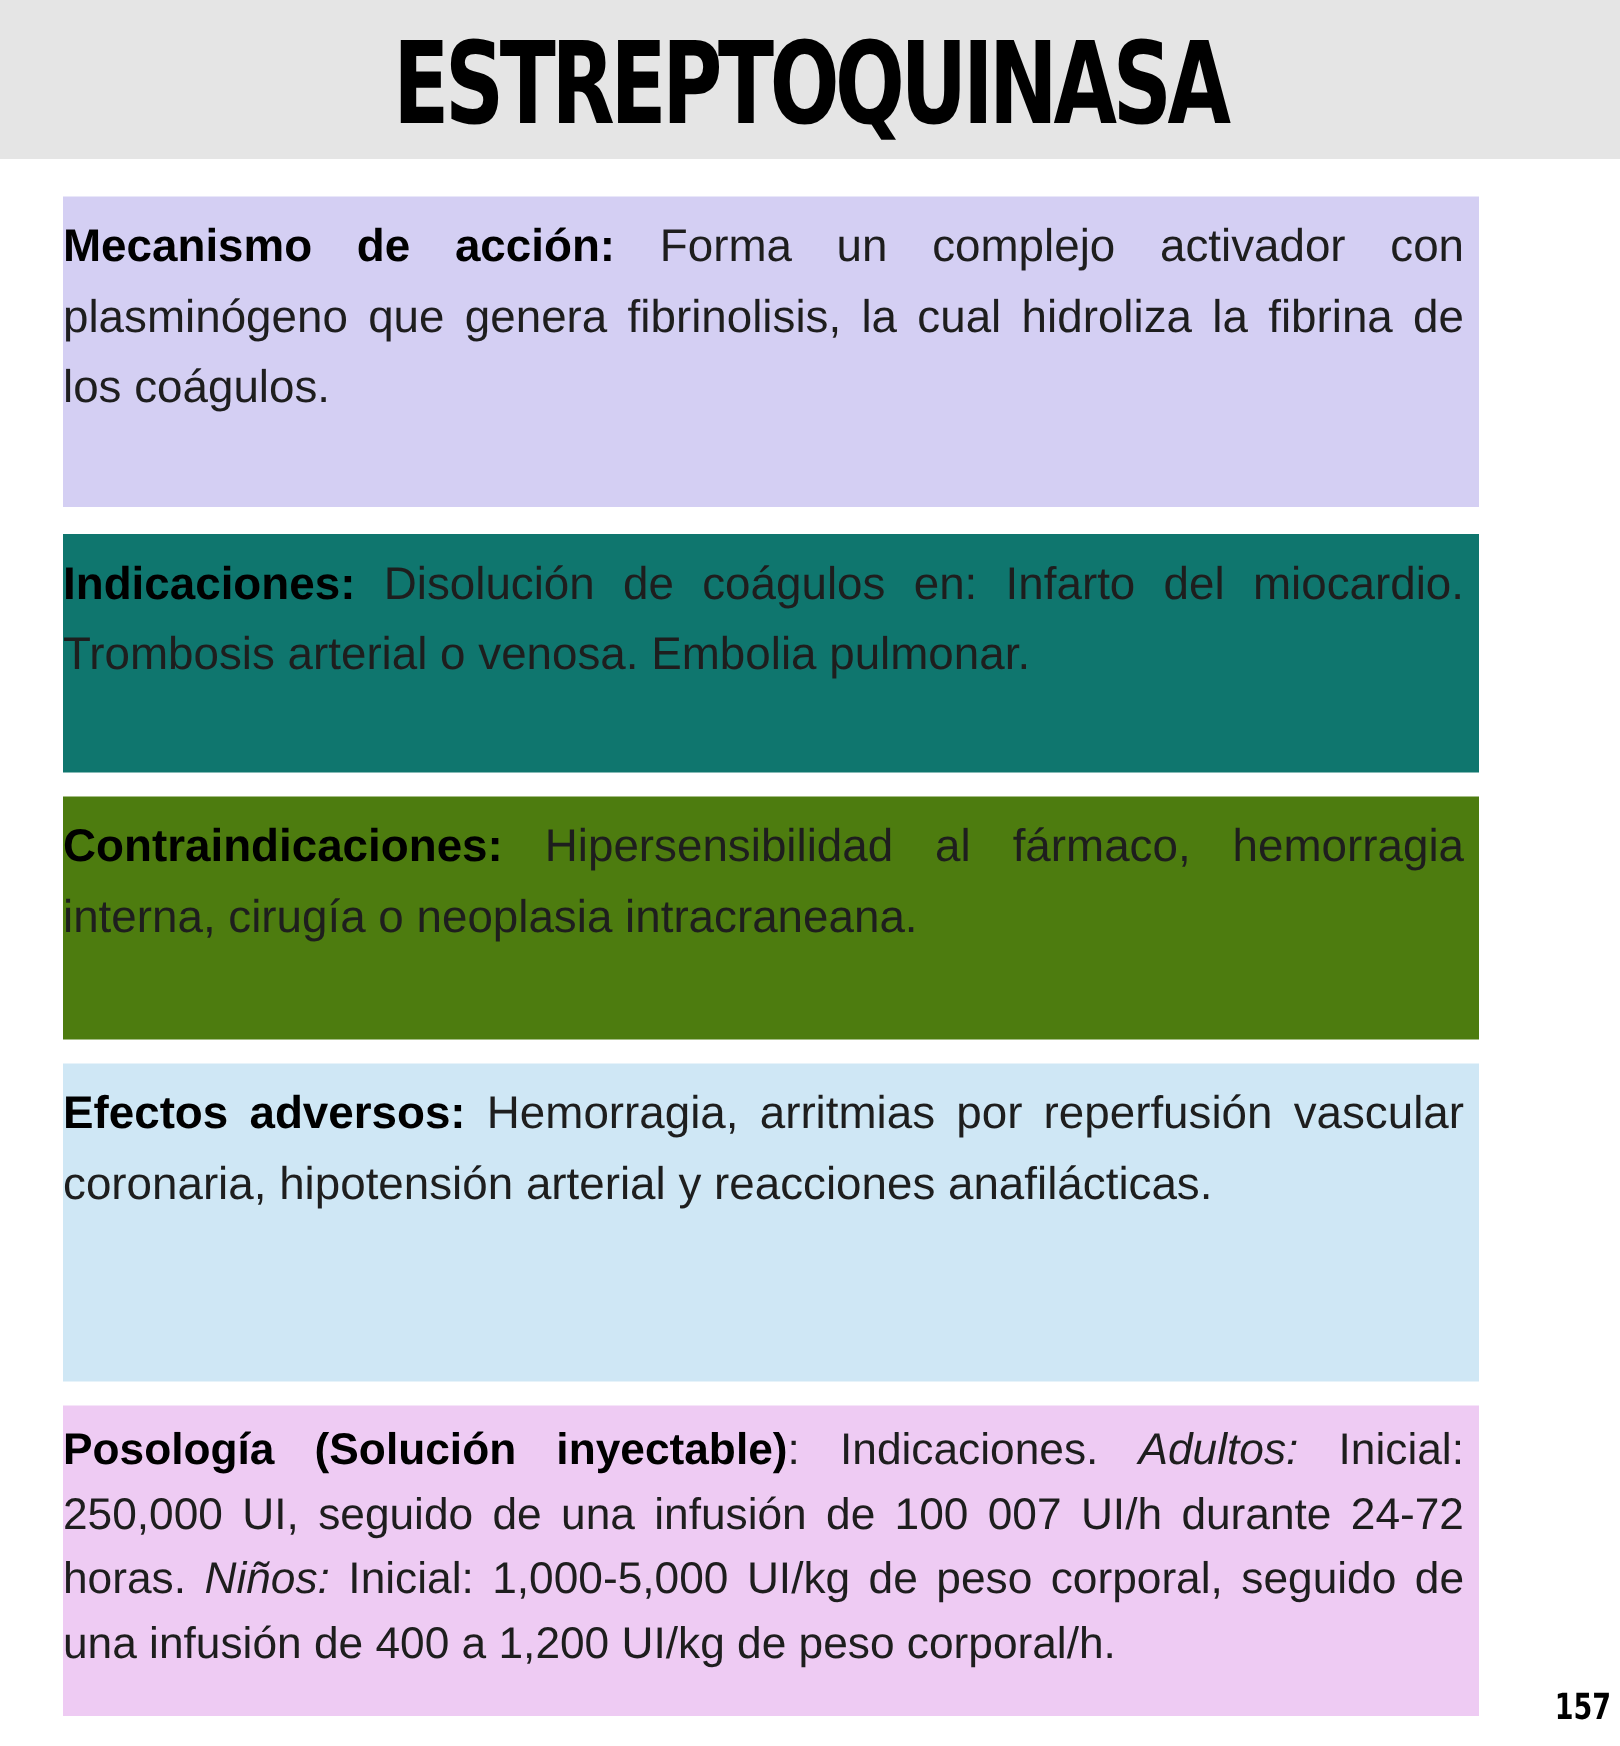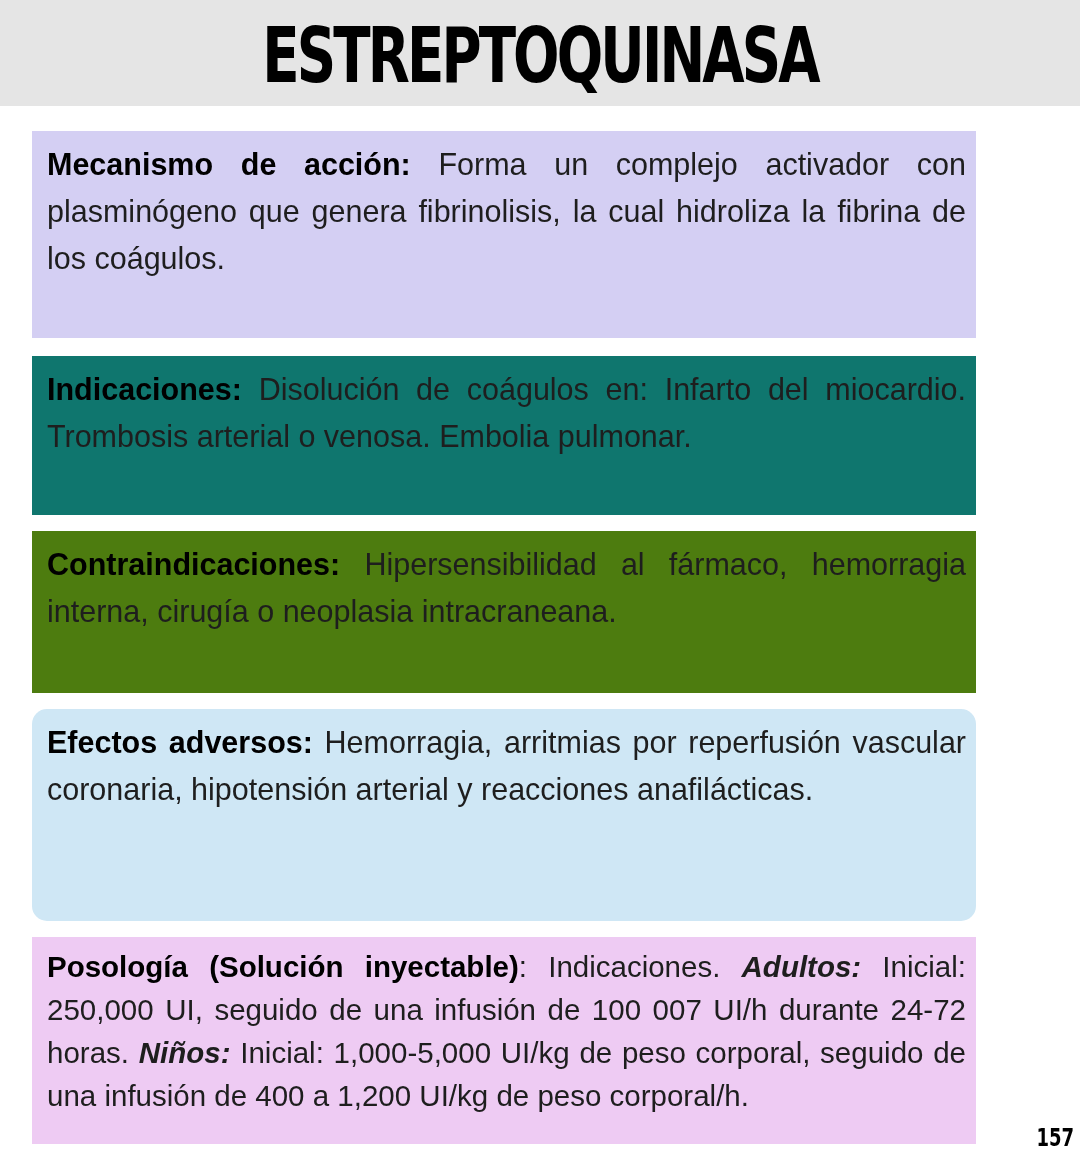--- a/index.html
+++ b/index.html
@@ -1,26 +1,26 @@
 <!DOCTYPE html>
 <html><head>
 <meta charset="utf-8">
 <style>
   html, body { margin:0; padding:0; }
   body { width:1080px; height:1164px; background:#ffffff; position:relative; overflow:hidden; font-family:"Liberation Sans", sans-serif; color:#1e1e1e; }
   .header { position:absolute; left:0; top:0; width:1080px; height:106px; background:#e5e5e5; }
   .title { position:absolute; left:0; top:6px; width:1080px; text-align:center; font-family:"DejaVu Sans", sans-serif; font-weight:bold; font-size:76px; letter-spacing:-4px; transform:scaleX(0.72); transform-origin:540px 0; color:#000; line-height:100px; }
-  .box { position:absolute; left:32px; width:944px; box-sizing:border-box; padding:10px 10px 0 15px; font-size:30.5px; line-height:47px; text-align:justify; }
+  .box { position:absolute; left:42px; width:944px; box-sizing:border-box; padding:10px 10px 0 0; font-size:30.5px; line-height:47px; text-align:justify; }
   .box b { font-weight:bold; color:#000; }
   .b1 { top:131px; height:207px; background:#d4cff3; }
   .b2 { top:356px; height:159px; background:#0f766e; }
   .b3 { top:531px; height:162px; background:#4d7c0f; }
-  .b4 { top:709px; height:212px; background:#cfe7f5;border-radius:15px; }
+  .b4 { top:709px; height:212px; background:#cfe7f5; }
   .b5 { top:937px; height:207px; background:#eecbf3; line-height:43px; font-size:29.5px; padding-top:8px; }
-  .b5 i { font-style:italic;font-weight:bold; }
+  .b5 i { font-style:italic; }
   .pagenum { position:absolute; right:6px; top:1124px; font-family:"DejaVu Sans", sans-serif; font-weight:bold; font-size:24px; color:#000; transform:scaleX(0.75); transform-origin:right top; }
 </style>
 </head>
 <body>
 
 <div class="header">
   <div class="title">ESTREPTOQUINASA</div>
 </div>
 
 <div class="box b1">

